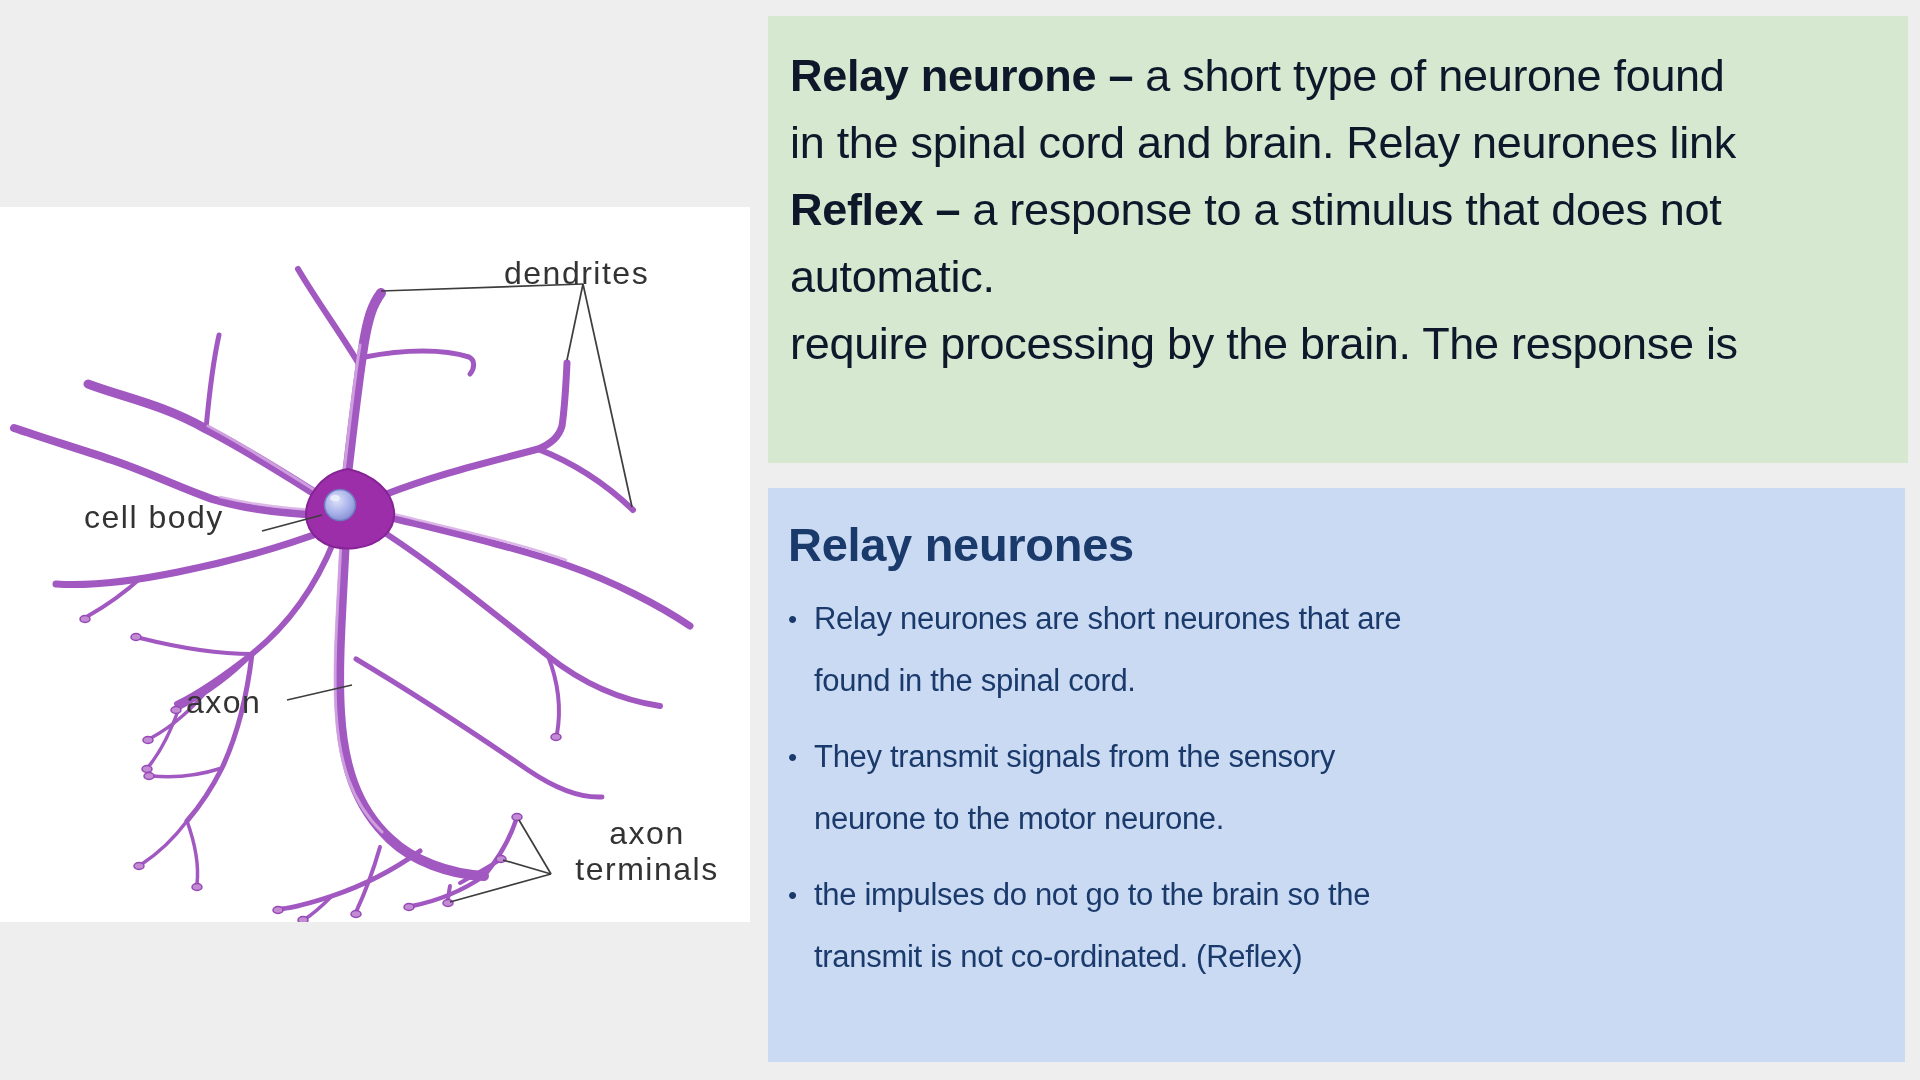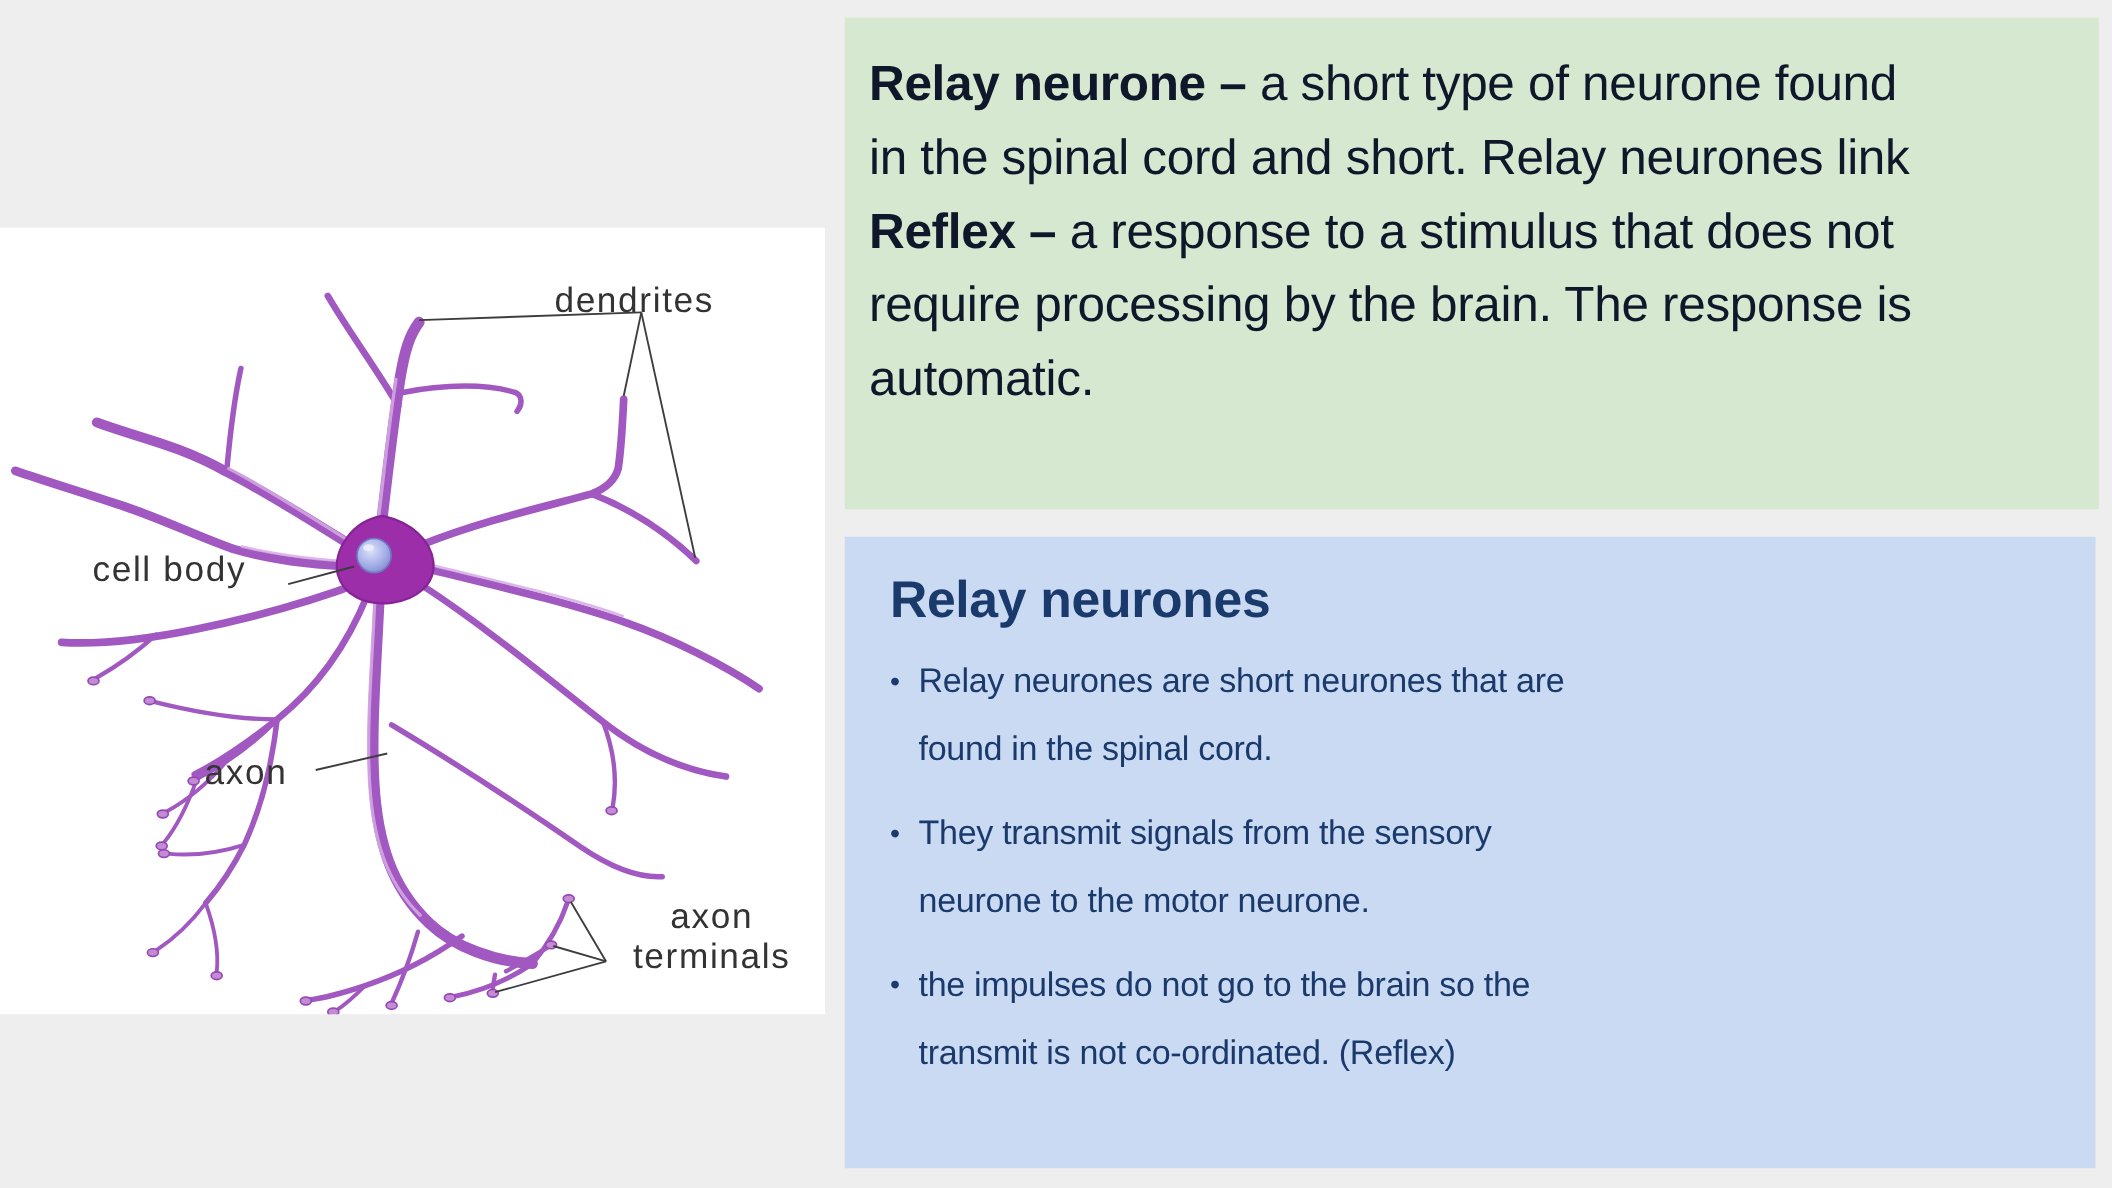--- a/index.html
+++ b/index.html
@@ -28,21 +28,21 @@
     padding:26px 22px 0 22px;box-sizing:border-box;overflow:hidden;
   }
   .g-line{
     font-size:45px;line-height:67px;letter-spacing:-0.3px;white-space:nowrap;
   }
   .g-line b{font-weight:700;}
 
   
   #blueBox{
     left:768px;top:488px;width:1137px;height:574px;
-    padding:28px 20px 0 41px;box-sizing:border-box;overflow:hidden;
+    padding:28px 20px 0 20px;box-sizing:border-box;overflow:hidden;
   }
   .b-heading{
     font-size:47px;font-weight:700;line-height:58px;letter-spacing:-0.3px;
     margin-bottom:14px;white-space:nowrap;
   }
   .bullet{display:flex;margin-top:14px;}
   .bullet:first-of-type{margin-top:0;}
   .bullet-marker{
     flex:0 0 26px;font-size:26px;line-height:62px;text-align:left;
   }
@@ -152,24 +152,24 @@
   <div class="dlabel lbl-cellbody">cell body</div>
   <div class="dlabel lbl-axon">axon</div>
   <div class="dlabel lbl-axterm">
     <div>axon</div>
     <div>terminals</div>
   </div>
 </div>
 
 <div class="panel" id="greenBox" style="background: rgb(215, 232, 208); color: #0f172a;">
     <div class="g-line"><b>Relay neurone – </b>a short type of neurone found</div>
-    <div class="g-line">in the spinal cord and short. Relay neurones link</div>
+    <div class="g-line">in the spinal cord and brain. Relay neurones link</div>
     <div class="g-line"><b>Reflex – </b>a response to a stimulus that does not</div>
+    <div class="g-line">automatic.</div>
     <div class="g-line">require processing by the brain. The response is</div>
-    <div class="g-line">automatic.</div>
   </div>
 
 <div class="panel" id="blueBox" style="background: rgb(201, 218, 242); color: rgb(27, 58, 108);">
   <div class="b-heading">Relay neurones</div>
   <div id="bulletList">
       <div class="bullet">
         <div class="bullet-marker">•</div>
         <div class="bullet-lines">
           <div class="b-line">Relay neurones are short neurones that are</div>
           <div class="b-line">found in the spinal cord.</div>

